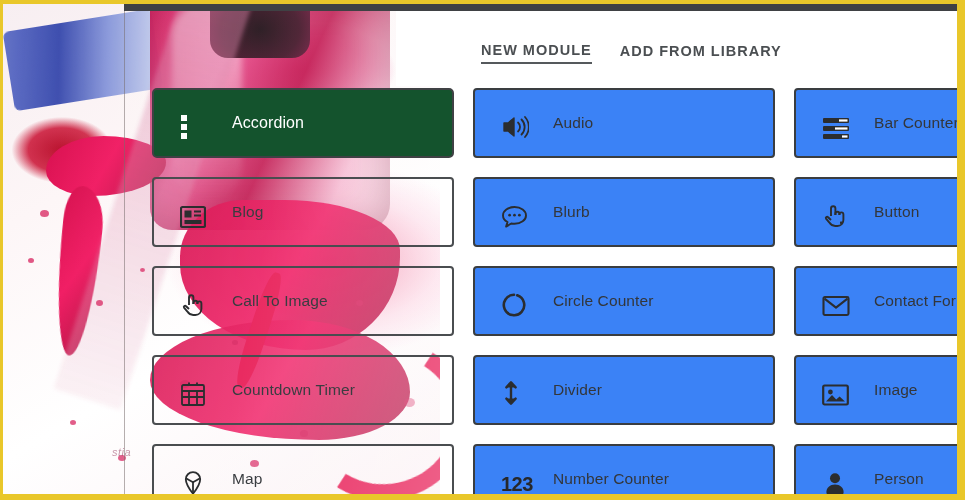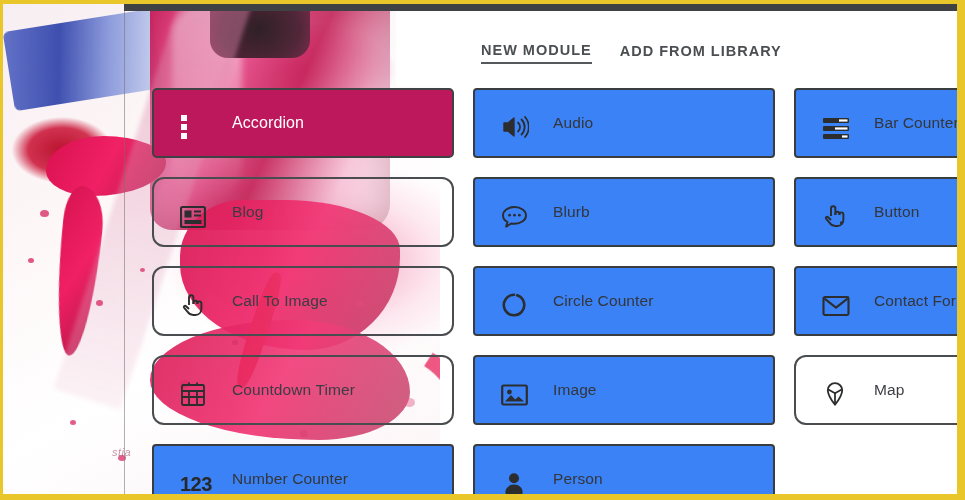--- a/index.html
+++ b/index.html
@@ -181,23 +181,23 @@
     border: 2px solid #3a3d40;
     border-radius: 4px;
     background: #3b82f6;
     display: flex;
     align-items: center;
     padding-left: 26px;
     cursor: pointer;
     overflow: hidden;
   }
   
-  .card.ghost { background: transparent; border-color: #4a4d50; border-radius: 12px; }
+  .card.ghost { background: transparent; border-color: #4a4d50; }
   .card.dark {
-    background: #be185d;
+    background: #14532d;
     border-color: #3f4144;
     border-radius: 5px;
   }
   .card .glyph {
     width: 38px;
     min-width: 38px;
     height: 34px;
     display: flex;
     align-items: flex-end;
     justify-content: flex-start;
@@ -377,20 +377,30 @@
         <span class="glyph">
           <svg width="26" height="26" viewBox="0 0 26 26" fill="none" stroke="currentColor" stroke-width="1.8">
             <rect x="2" y="4" width="22" height="20" rx="1.4"></rect>
             <path d="M2 10h22M9 4V1.5M17 4V1.5M9 10v14M17 10v14M2 16h22"></path>
           </svg>
         </span>
         <span class="label">Countdown Timer</span>
       </div>
       <div class="card">
         <span class="glyph">
+          <svg width="20" height="28" viewBox="0 0 20 28" fill="none" stroke="currentColor" stroke-width="2.4" stroke-linecap="round">
+            <path d="M10 5.5v17"></path>
+            <path d="M5.4 8.4 10 3.3l4.6 5.1" fill="currentColor" stroke-linejoin="round"></path>
+            <path d="M5.4 19.6 10 24.7l4.6-5.1" fill="currentColor" stroke-linejoin="round"></path>
+          </svg>
+        </span>
+        <span class="label">Divider</span>
+      </div>
+      <div class="card">
+        <span class="glyph">
           <svg width="27" height="24" viewBox="0 0 27 24">
             <rect x="1.2" y="2.5" width="24.6" height="19" rx="1.4" fill="none" stroke="currentColor" stroke-width="2.2"></rect>
             <circle cx="8.4" cy="9" r="2.4" fill="currentColor"></circle>
             <path d="M4 18.6l6-6.6 4.2 4.6 3.4-3.2 5.4 5.2z" fill="currentColor"></path>
           </svg>
         </span>
         <span class="label">Image</span>
       </div>
       <div class="card ghost">
         <span class="glyph">

